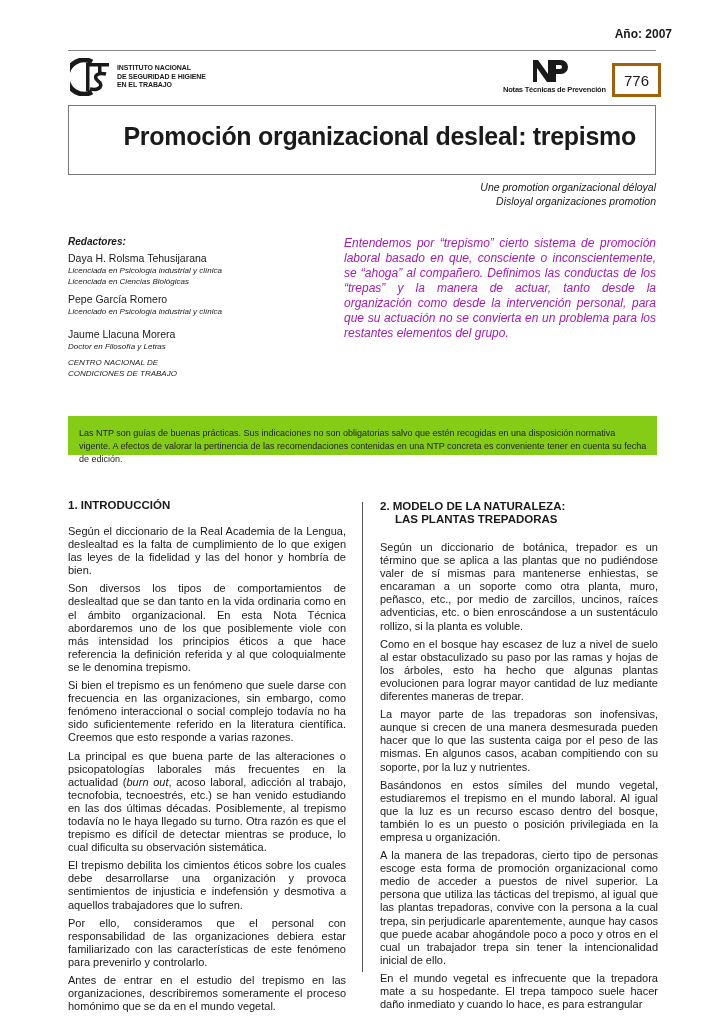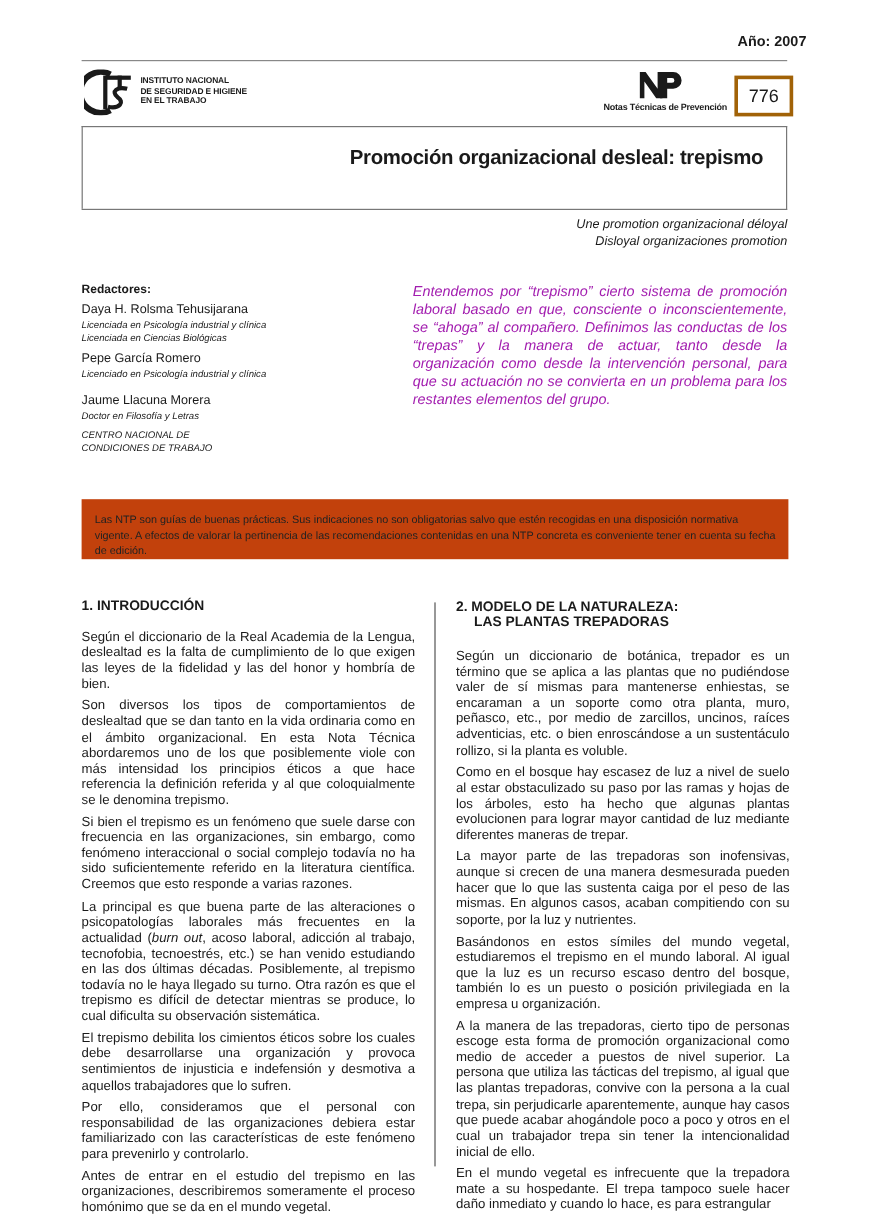--- a/index.html
+++ b/index.html
@@ -11,35 +11,35 @@
 
   .logo { left: 70px; top: 58px; width: 40px; height: 38px; }
   .inst { left: 117px; top: 64px; font-size: 7px; font-weight: bold; line-height: 8.5px; letter-spacing: -0.1px; }
 
   .np-logo { left: 533px; top: 60px; width: 36px; height: 22px; }
   .np-caption { left: 503px; top: 85px; font-size: 7.5px; font-weight: bold; letter-spacing: -0.2px; }
   .ntp-box { left: 612px; top: 63px; width: 43px; height: 28px; border: 3px solid #a16207; font-size: 15px; display:flex; align-items:center; justify-content:center; }
 
   .title-box { left: 68px; top: 105px; width: 587px; height: 68px; border: 1px solid #777; border-left: none; }
   .title-box-left { left: 68px; top: 105px; height: 69px; border-left: 1px solid #777; }
-  .title { right: 88px; top: 122px; font-size: 17px; font-weight: bold; letter-spacing: -0.3px; }
+  .title { right: 88px; top: 122px; font-size: 25px; font-weight: bold; letter-spacing: -0.3px; }
 
   .subtitles { right: 68px; top: 180px; text-align: right; font-size: 10.5px; font-style: italic; line-height: 14px; }
 
   .authors { left: 68px; top: 236px; width: 260px; }
-  .authors .lbl { font-size: 10px; font-weight: bold; margin-bottom: 5px; }
+  .authors .lbl { font-size: 10px; font-weight: bold; margin-bottom: 5px; font-style: italic; }
   .authors .name { font-size: 10.5px; line-height: 13px; }
   .authors .cred { font-size: 8px; font-style: italic; line-height: 11px; }
   .authors .gap { margin-top: 6px; }
   .authors .gap2 { margin-top: 11px; }
   .authors .center { font-size: 8px; font-style: italic; line-height: 11px; margin-top: 5px; }
 
   .abstract { left: 344px; top: 236px; width: 312px; font-size: 12px; font-style: italic; line-height: 15px; text-align: justify; color: #a21caf; }
 
-  .notice { left: 68px; top: 416px; width: 589px; height: 50px; background: #c2410c; }
+  .notice { left: 68px; top: 416px; width: 589px; height: 39px; background: #84cc16; }
   .notice p { margin: 0; position: absolute; left: 11px; right: 10px; top: 11px; font-size: 9px; line-height: 13px; color: #222; }
 
   .col { width: 278px; font-size: 11px; line-height: 13.1px; text-align: justify; }
   .col p { margin: 0 0 5px 0; }
   .col1 { left: 68px; top: 525px; }
   .col2 { left: 380px; top: 541px; }
   .h1 { left: 68px; top: 499px; font-size: 11.5px; font-weight: bold; }
   .h2 { left: 380px; top: 500px; font-size: 11.5px; font-weight: bold; line-height: 13px; }
   .h2 .indent { padding-left: 15px; }
   .divider { left: 362px; top: 502px; height: 470px; border-left: 1px solid #555; }

